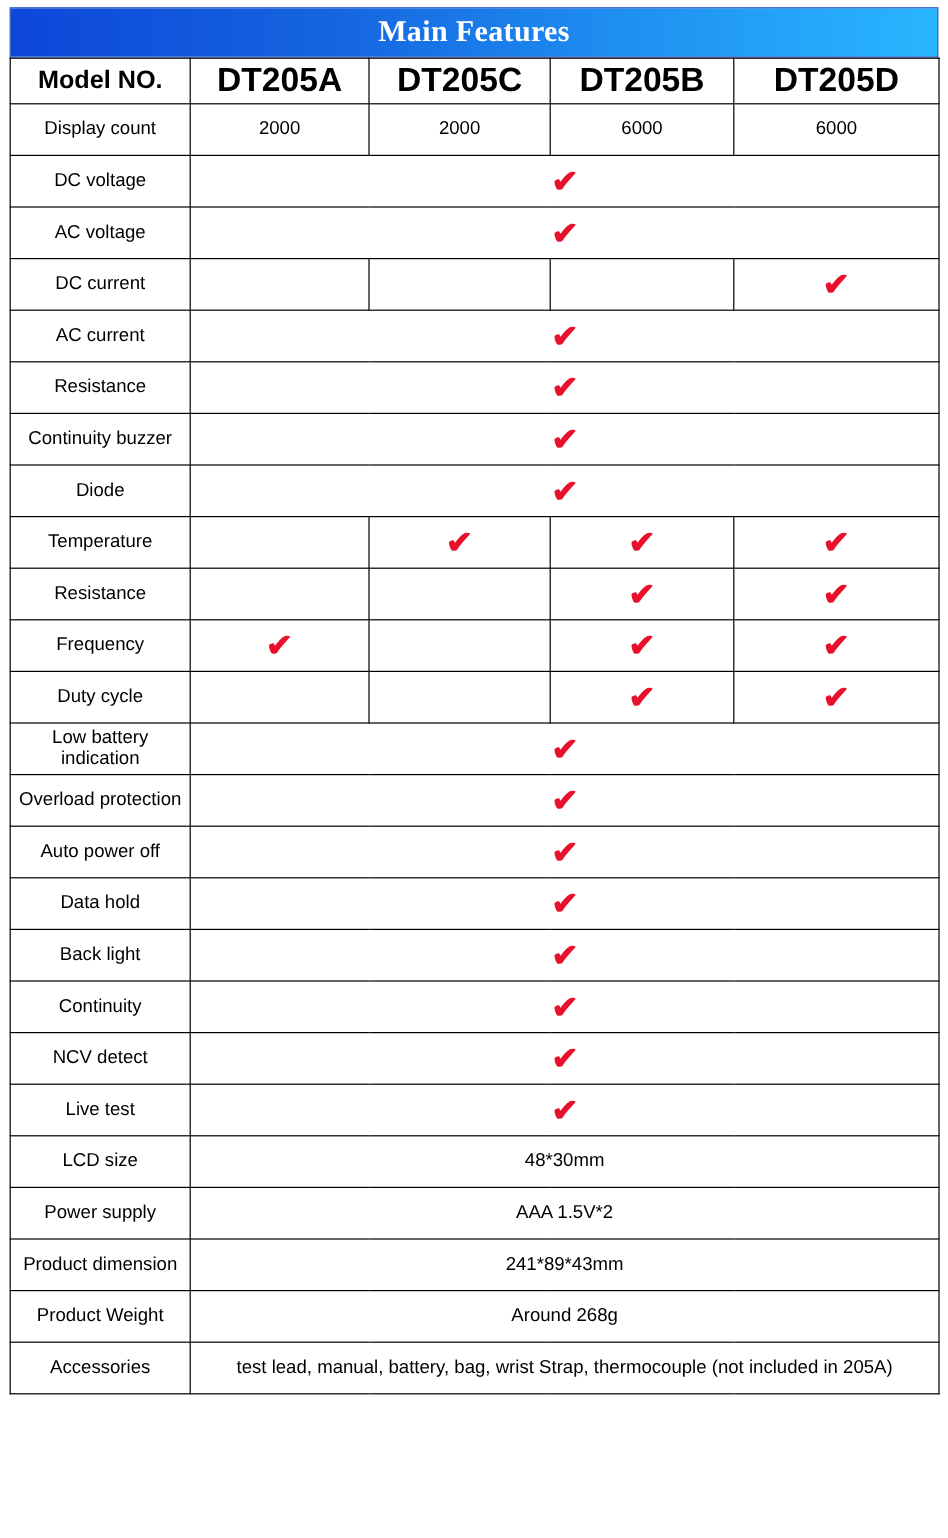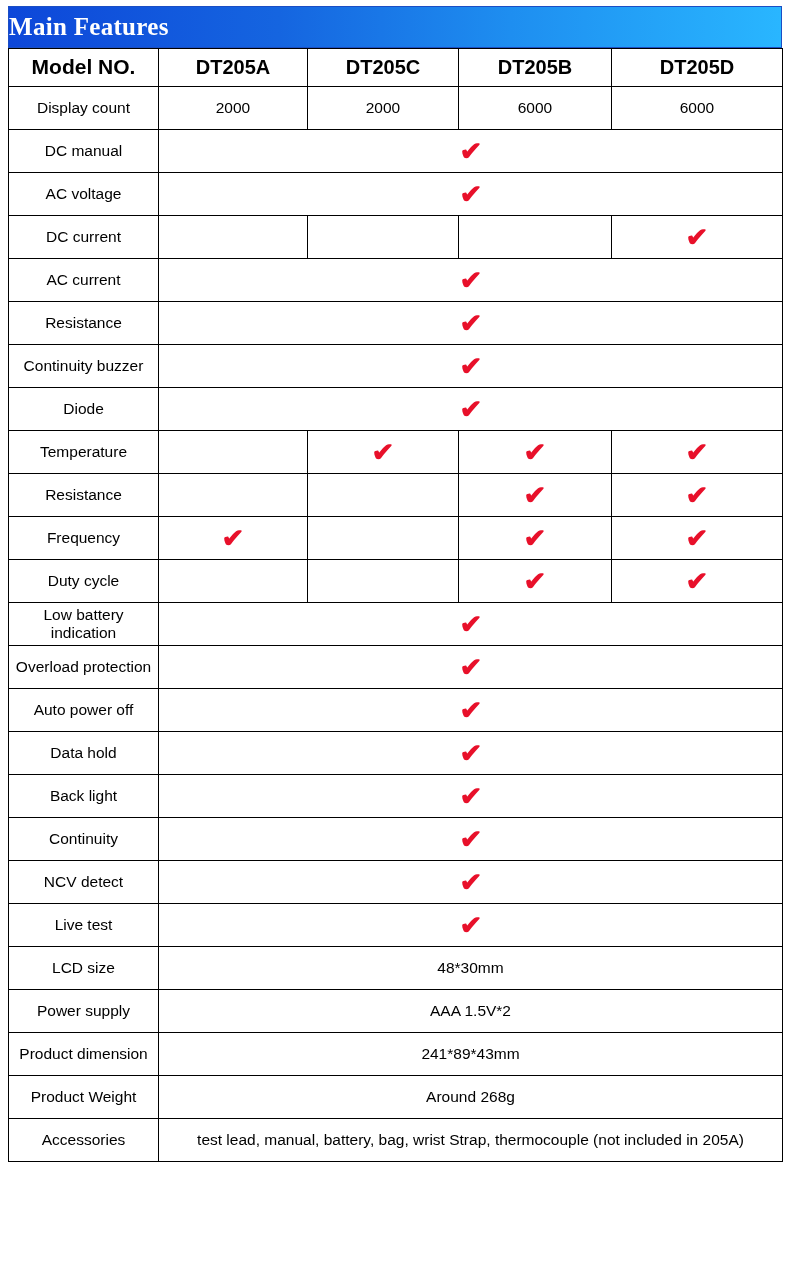--- a/index.html
+++ b/index.html
@@ -19,21 +19,21 @@
     height: 1282px;
     box-sizing: border-box;
     padding: 6px 8px 6px 8px;
     position: relative;
   }
   .title-bar {
     height: 42px;
     background: linear-gradient(to right, #0d47d9 0%, #1565e0 35%, #1e8ef0 65%, #29b6ff 100%);
     display: flex;
     align-items: center;
-    justify-content: flex-start;
+    justify-content: center;
     border: 1px solid #1b4ec4;
     box-sizing: border-box;
   }
   .title-bar .title-text {
     color: #ffffff;
     font-family: "Liberation Serif", serif;
     font-weight: bold;
     font-size: 25px;
     letter-spacing: .3px;
   }
@@ -53,21 +53,21 @@
     box-sizing: border-box;
   }
   col.c-label { width: 150px; }
   col.c-a { width: 149px; }
   col.c-c { width: 151px; }
   col.c-b { width: 153px; }
   col.c-d { width: 171px; }
 
   tr.head td {
     font-weight: bold;
-    font-size: 20px;
+    font-size: 28px;
     font-family: "Liberation Sans", sans-serif;
     height: 38px;
   }
   tr.head td.model-no {
     font-size: 21px;
   }
   td.label {
     font-size: 15.5px;
   }
   tr.r-mode td, tr.r-count td {
@@ -122,21 +122,21 @@
           <td>DT205D</td>
         </tr>
         <tr class="r-count">
           <td class="label">Display count</td>
           <td class="spec-val">2000</td>
           <td class="spec-val">2000</td>
           <td class="spec-val">6000</td>
           <td class="spec-val">6000</td>
         </tr>
         <tr class="feat">
-          <td class="label">DC manual</td>
+          <td class="label">DC voltage</td>
           <td colspan="4"><span class="check">✔</span></td>
         </tr>
         <tr class="feat">
           <td class="label">AC voltage</td>
           <td colspan="4"><span class="check">✔</span></td>
         </tr>
         <tr class="feat">
           <td class="label">DC current</td>
           <td></td>
           <td></td>

